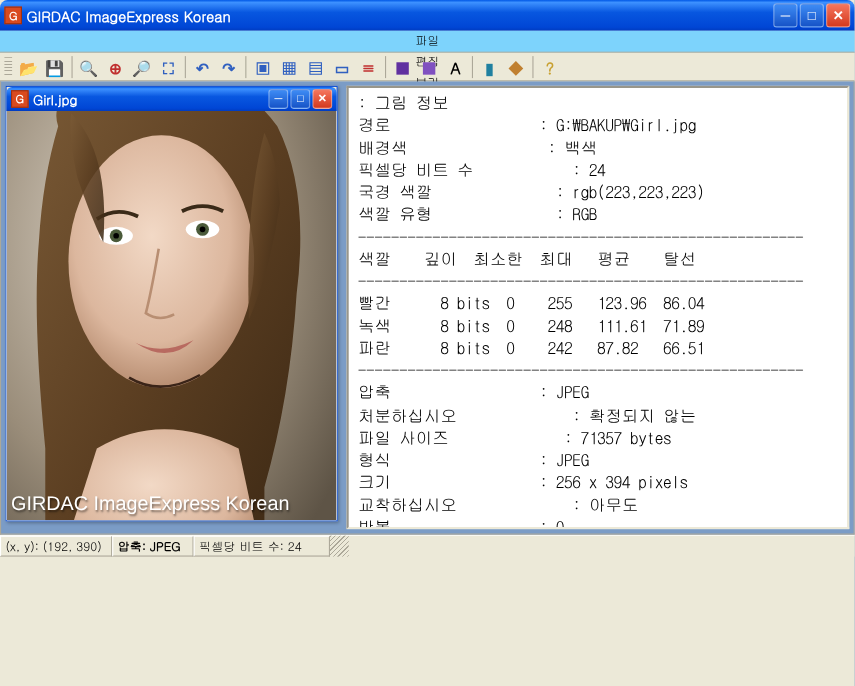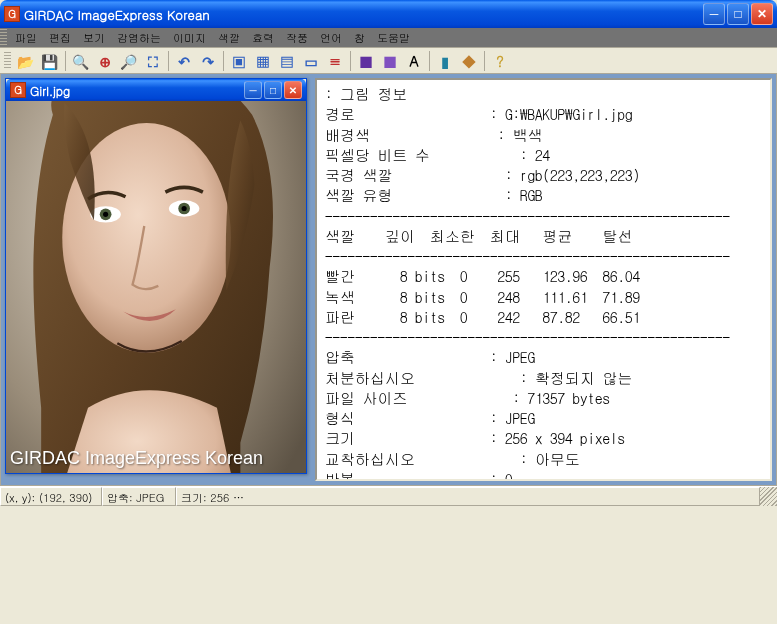--- a/index.html
+++ b/index.html
@@ -3,40 +3,40 @@
 <meta charset="utf-8">
 <style>
 * { box-sizing: border-box; margin: 0; padding: 0; }
 body { font-family: "Gulim", "Tahoma", sans-serif; font-size: 11px; background: #ece9d8; width: 777px; height: 624px; overflow: hidden; }
 .titlebar { background: linear-gradient(to bottom, #0058e6 0%, #3d91ff 8%, #0857e0 40%, #0046d5 88%, #003bc0 100%); height: 28px; display: flex; align-items: center; padding: 0 4px; color: white; font-weight: bold; font-size: 13px; border-radius: 7px 7px 0 0; }
 .titlebar .app-icon { width: 16px; height: 16px; background: #d94a1f; margin-right: 4px; display: inline-flex; align-items: center; justify-content: center; font-size: 10px; color: white; border: 1px solid #a03010; }
 .titlebar .spacer { flex: 1; }
 .winbtn { width: 22px; height: 22px; margin-left: 2px; border-radius: 3px; border: 1px solid #fff6; display: flex; align-items: center; justify-content: center; font-weight: bold; color: white; font-family: Tahoma; font-size: 12px; cursor: pointer; }
 .winbtn.min, .winbtn.max { background: linear-gradient(to bottom, #3e8cf5, #1653c7); }
 .winbtn.close { background: linear-gradient(to bottom, #f5765d, #d4391e); }
-.menubar { background: #737373; height: 20px; display: flex; align-items: center; padding: 0 0; border-bottom: 1px solid #aca899; }
+.menubar { background: #7dd3fc; height: 20px; display: flex; align-items: center; padding: 0 0; border-bottom: 1px solid #aca899; flex-direction: column; }
 .menubar span { padding: 2px 6px; cursor: pointer; }
 .handle { width: 7px; height: 18px; background: repeating-linear-gradient(to bottom, #aca899 0 1px, transparent 1px 3px); margin-right: 2px; cursor: move; }
 .toolbar { background: #ece9d8; height: 26px; display: flex; align-items: center; padding: 0 4px; border-bottom: 1px solid #aca899; gap: 2px; }
 .tbtn { width: 22px; height: 22px; display: flex; align-items: center; justify-content: center; cursor: pointer; border: 1px solid transparent; }
 .tsep { width: 1px; height: 20px; background: #aca899; margin: 0 2px; }
 .workspace { position: relative; height: 412px; background: #7b9cc6; border: 1px solid #aca899; border-top: none; display: flex; }
 .childwin { position: absolute; left: 4px; top: 4px; width: 302px; height: 396px; border: 1px solid #0046d5; background: #ece9d8; display: flex; flex-direction: column; box-shadow: 1px 1px 3px rgba(0,0,0,0.3); }
 .childwin .titlebar { height: 22px; font-size: 12px; border-radius: 5px 5px 0 0; }
 .childwin .winbtn { width: 18px; height: 18px; font-size: 10px; }
 .imgarea { flex: 1; background: #fff; display: flex; align-items: flex-start; justify-content: flex-start; overflow: hidden; position: relative; }
 .photo { width: 100%; height: 100%; position: relative; overflow: hidden; }
 .photo svg { width: 100%; height: 100%; display: block; }
 .watermark { position: absolute; bottom: 4px; left: 4px; right: 4px; color: #fff; font-size: 18px; font-family: Arial, sans-serif; text-shadow: 1px 1px 2px rgba(0,0,0,0.5); }
 .infopanel { position: absolute; left: 314px; top: 4px; right: 4px; bottom: 4px; background: #fff; border: 2px inset #ece9d8; overflow-y: auto; overflow-x: auto; padding: 4px 8px; font-family: "GulimChe", "Gulim", monospace; font-size: 15px; line-height: 1.35; white-space: pre; }
 .statusbar { height: 20px; background: #ece9d8; display: flex; border-top: 1px solid #fff; }
 .statusbar .cell { border: 1px solid #aca899; border-top-color: #fff; border-left-color: #fff; padding: 2px 4px; font-size: 11px; white-space: nowrap; }
 .statusbar .cell.c1 { width: 102px; }
 .statusbar .cell.c2 { width: 158px; }
-.statusbar .cell.c3 { width: 74px; }
+.statusbar .cell.c3 { width: 74px; font-weight: bold; }
 .statusbar .cell.c4 { width: 104px; }
 .statusbar .cell.c5 { width: 124px; }
 .statusbar .cell.c6 { flex: 1; }
 .statusbar .grip { width: 17px; background: repeating-linear-gradient(135deg, #aca899 0 1px, transparent 1px 3px); }
 </style>
 </head>
 <body>
 
 <div class="titlebar">
   <span class="app-icon">G</span>
@@ -172,15 +172,15 @@
 해결책                 : 72 x 72 DPI
 감염하는                : 아니오
 형식                  : TrueColor
 유일한 색깔              : 51686
 </div>
 </div>
 
 <div class="statusbar">
   <div class="cell c1"><span>(x, y):</span> <span>(192, 390)</span></div>
   <div class="cell c3"><span>압축:</span> <span>JPEG</span></div>
-  <div class="cell c6"><span>크기:</span> <span>256 …</span></div>
+  <div class="cell c5"><span>픽셀당 비트 수:</span> <span>24</span></div>
   <div class="grip"></div>
 </div>
 
 </body></html>

